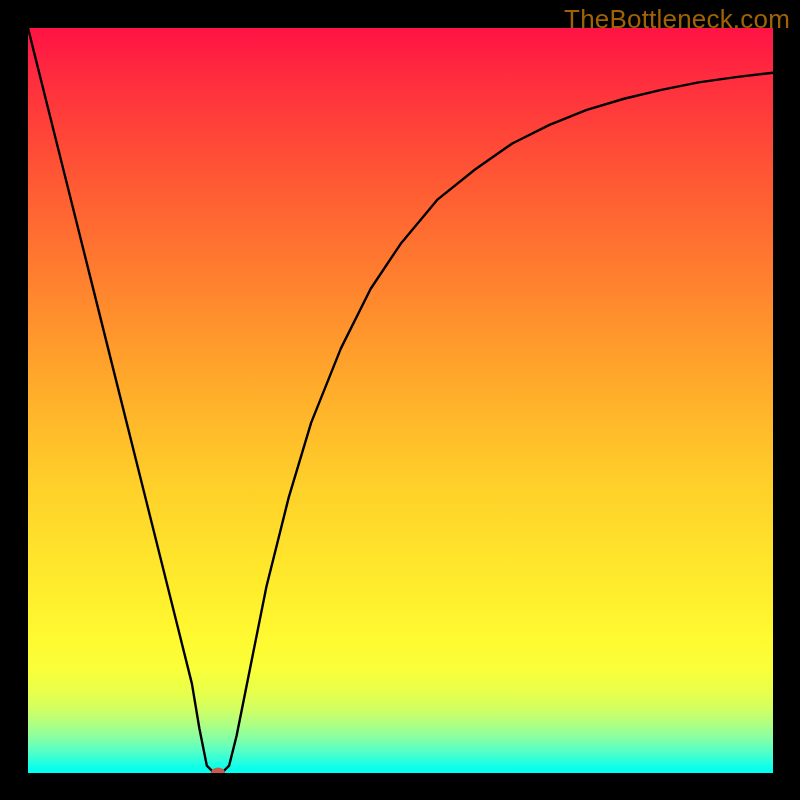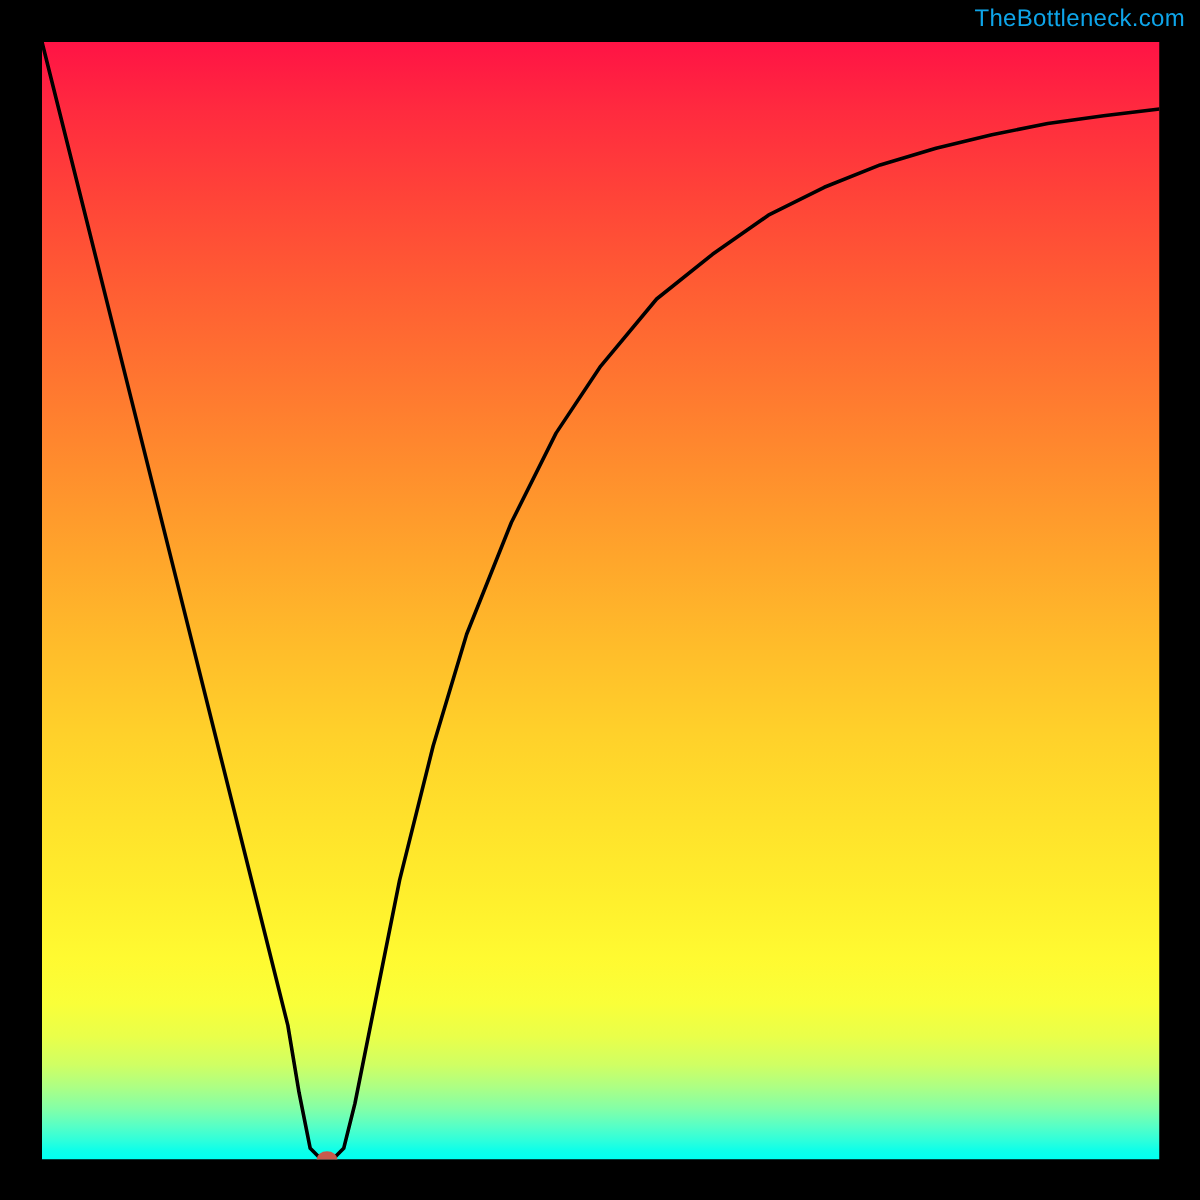--- a/index.html
+++ b/index.html
@@ -62,22 +62,22 @@
     width: 14px;
     height: 11px;
     border-radius: 50% / 50%;
     background: #c85a4c;
     transform: translate(-50%, -50%);
   }
   .watermark {
     position: absolute;
     top: 4px;
     right: 10px;
-    color: #0ea5e9;
-    font-size: 16px;
+    color: #a16207;
+    font-size: 26px;
     font-weight: 500;
     letter-spacing: 0.2px;
   }
 </style>
 </head>
 <body>
 
 <div class="stage">
 
   <div class="plot-area">

